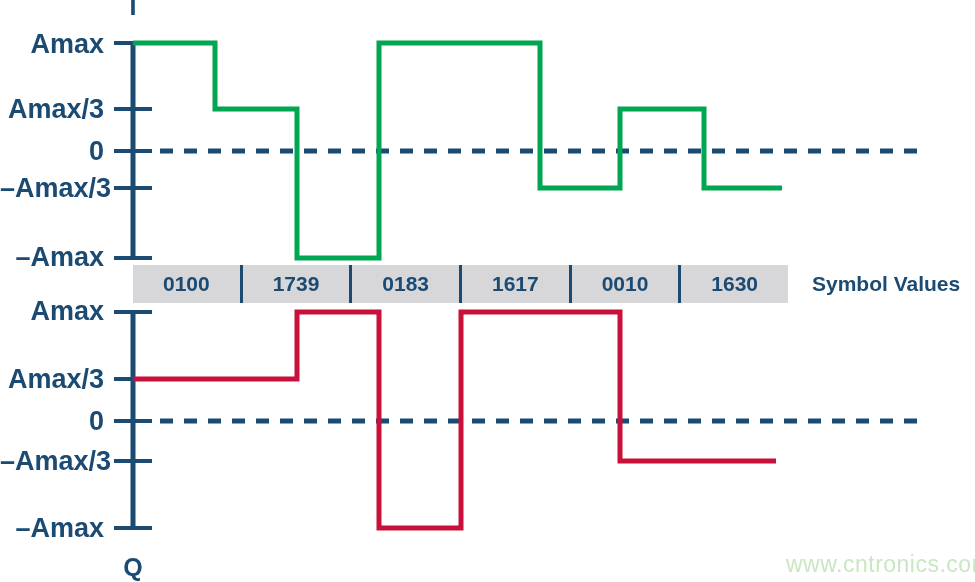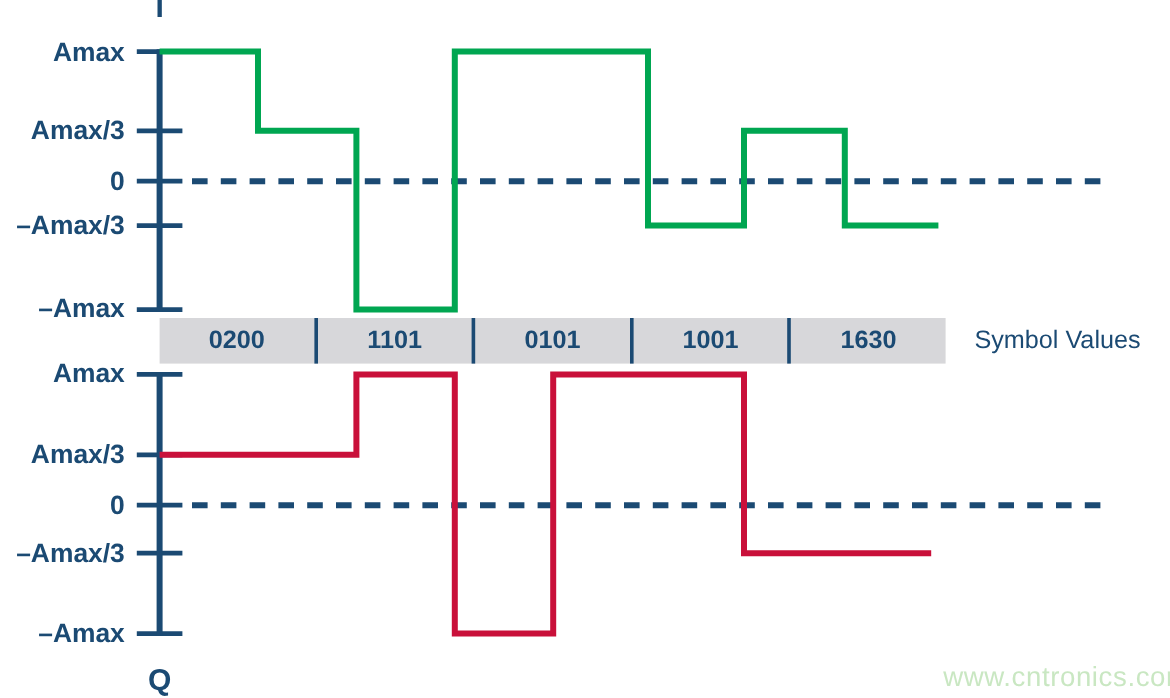--- a/index.html
+++ b/index.html
@@ -8,40 +8,40 @@
     --wm:#c9e7c2;
   }
   html,body{margin:0;padding:0;background:#fff;}
   .stage{
     position:relative;width:975px;height:582px;background:#fff;overflow:hidden;
     font-family:"Liberation Sans",sans-serif;
   }
   .ylabel{
     position:absolute;left:0;width:104px;text-align:right;
     transform:translateY(-50%);
-    font-weight:bold;font-size:22px;color:var(--navy);white-space:nowrap;
+    font-weight:bold;font-size:27px;color:var(--navy);white-space:nowrap;
   }
   .axis-letter{
     position:absolute;font-weight:bold;font-size:25px;color:var(--navy);
   }
   #i-letter{left:125px;top:-8px;width:16px;text-align:center;}
   #q-letter{left:120px;top:553px;width:26px;text-align:center;}
   .band{
     position:absolute;left:133px;top:265px;width:655px;height:38px;
     background:var(--band);display:flex;box-sizing:border-box;
   }
   .cell{
     flex:1;display:flex;align-items:center;justify-content:center;
     font-weight:bold;font-size:21px;color:var(--navy);box-sizing:border-box;
   }
   .cell + .cell{border-left:3px solid var(--navy);}
   .symbol-values{
     position:absolute;left:812px;top:265px;height:38px;
     display:flex;align-items:center;
-    font-weight:normal;font-size:21px;color:var(--navy);white-space:nowrap;
+    font-weight:bold;font-size:21px;color:var(--navy);white-space:nowrap;
   }
   .watermark{
     position:absolute;left:786px;top:551px;
     font-size:23px;color:var(--wm);white-space:nowrap;letter-spacing:0.5px;
   }
   svg{position:absolute;left:0;top:0;}
 </style>
 </head>
 <body>
 
@@ -57,24 +57,25 @@
   <div class="ylabel" style="top:188px">–Amax/3</div>
   <div class="ylabel" style="top:257px">–Amax</div>
 
   <div class="ylabel" style="top:311px">Amax</div>
   <div class="ylabel" style="top:379px">Amax/3</div>
   <div class="ylabel" style="top:421px">0</div>
   <div class="ylabel" style="top:461px">–Amax/3</div>
   <div class="ylabel" style="top:528px">–Amax</div>
 
   <div class="band">
-    <div class="cell">0200</div>
-    <div class="cell">1101</div>
-    <div class="cell">0101</div>
-    <div class="cell">1001</div>
+    <div class="cell">0100</div>
+    <div class="cell">1739</div>
+    <div class="cell">0183</div>
+    <div class="cell">1617</div>
+    <div class="cell">0010</div>
     <div class="cell">1630</div>
   </div>
   <div class="symbol-values">Symbol Values</div>
 
   <svg id="plot-svg" width="975" height="582" viewBox="0 0 975 582">
       <line x1="114" x2="152" y1="528" y2="528" stroke="#1b4a73" stroke-width="4"></line>
       <line x1="114" x2="152" y1="461" y2="461" stroke="#1b4a73" stroke-width="4"></line>
       <line x1="114" x2="152" y1="421" y2="421" stroke="#1b4a73" stroke-width="4"></line>
       <line x1="114" x2="152" y1="379" y2="379" stroke="#1b4a73" stroke-width="4"></line>
       <line x1="114" x2="152" y1="312" y2="312" stroke="#1b4a73" stroke-width="4"></line>

